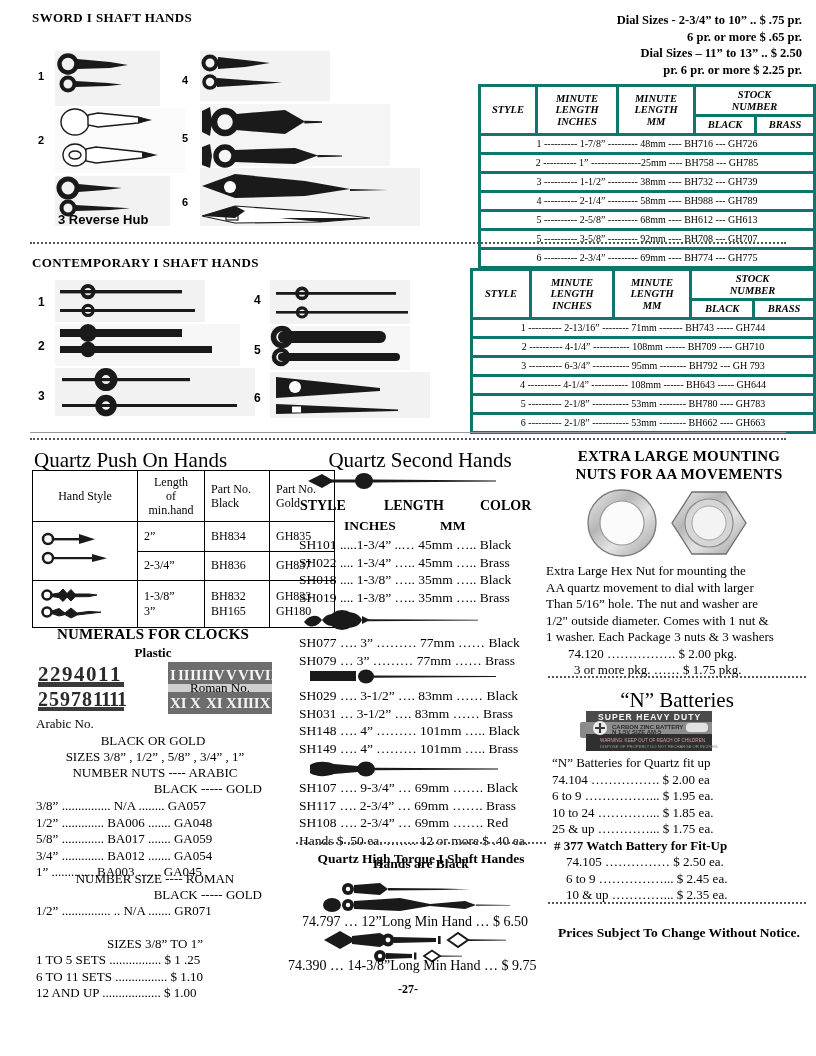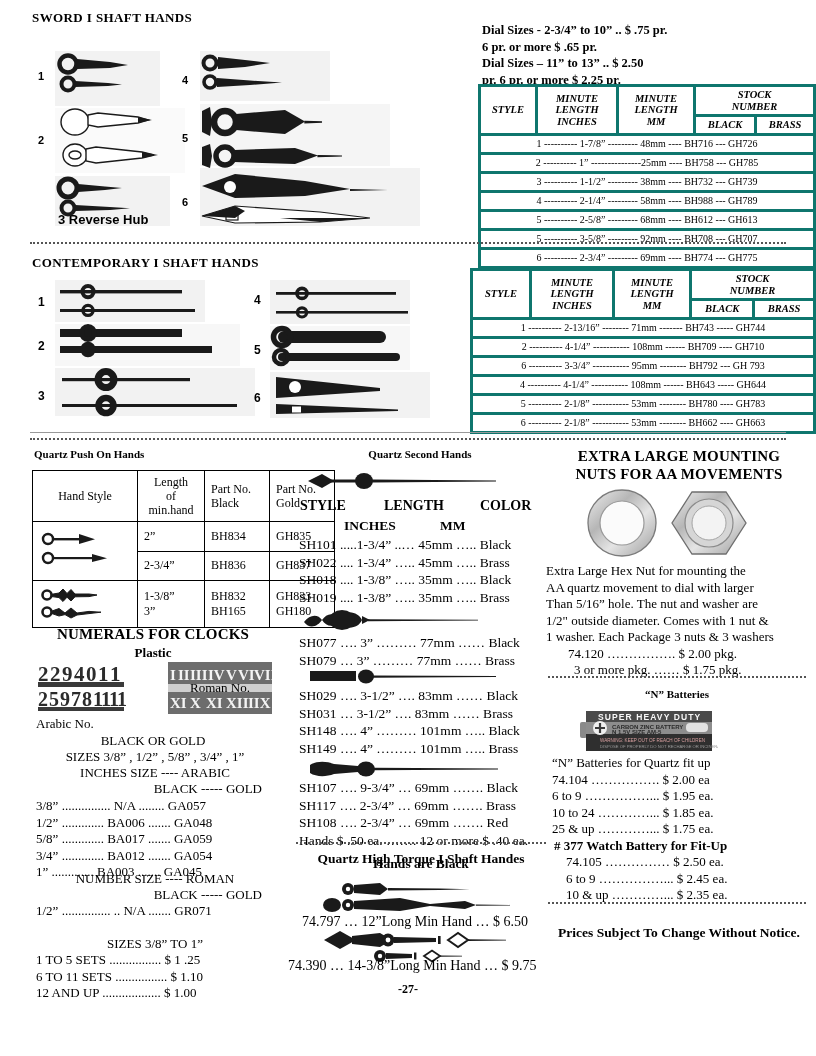--- a/index.html
+++ b/index.html
@@ -8,21 +8,21 @@
 
   
   .abs{position:absolute;}
   .dotline{border-top:2px dotted #555;height:0;}
   .solidline{border-top:1px solid #999;height:0;}
   .b{font-weight:bold;}
   .ctr{text-align:center;}
 
   
   .sec-head{font-family:"Liberation Serif",serif;font-weight:bold;font-size:13px;letter-spacing:.4px;}
-  .sec-head-lg{font-weight:bold;font-size:11px;}
+  .sec-head-lg{font-weight:normal;font-size:21px;}
   .sec-head-xl{font-weight:bold;font-size:15px;letter-spacing:.2px;}
 
   
   .pricelist{font-weight:bold;font-size:12.5px;line-height:16.5px;}
 
   
   table.stock{border-collapse:collapse;font-family:"Liberation Serif",serif;}
   table.stock td,table.stock th{border:3px solid #0f766e;padding:0;}
   .stock .hd{font-style:italic;font-weight:bold;font-size:10.5px;text-align:center;line-height:11.5px;padding:2px 4px;}
   .stock .row{font-size:10px;text-align:center;padding:2.5px 6px;white-space:nowrap;}
@@ -119,21 +119,21 @@
       </g>
       <g fill="#fff" stroke="#1a1a1a" stroke-width="1.2">
         <path d="M172 170 L205 160 L290 166 L340 172 L290 176 L205 177 Z"></path>
         <rect x="196" y="166" width="12" height="8" fill="#fff"></rect>
       </g>
       <path d="M172 170 L205 160 L215 165 L205 172 Z" fill="#1a1a1a"></path>
       <path d="M250 172 L340 172 L290 176 Z" fill="#1a1a1a"></path>
     </svg>
   </div>
 
-  <div class="abs pricelist" style="left:482px;top:22px;width:320px;">
+  <div class="abs pricelist" style="left:482px;top:12px;width:320px;text-align:right;">
     <div>Dial Sizes - 2-3/4” to 10” .. $ .75 pr.</div>
     <div>6 pr. or more $ .65 pr.</div>
     <div>Dial Sizes – 11”  to 13” .. $ 2.50</div>
     <div>pr. 6 pr. or more $ 2.25 pr.</div>
   </div>
 
   <div class="abs" style="left:478px;top:84px;">
     <table class="stock">
       <tbody>
           <tr>
@@ -269,21 +269,21 @@
         <td class="hd">BLACK</td>
         <td class="hd">BRASS</td>
       </tr>
       <tr>
             <td class="row" colspan="5">1 ---------- 2-13/16” -------- 71mm ------- BH743 ----- GH744</td>
           </tr>
       <tr>
             <td class="row" colspan="5">2 ---------- 4-1/4” ----------- 108mm ------ BH709 ---- GH710</td>
           </tr>
       <tr>
-            <td class="row" colspan="5">6 ---------- 3-3/4” ----------- 95mm -------- BH792  --- GH 793</td>
+            <td class="row" colspan="5">3 ---------- 6-3/4” ----------- 95mm -------- BH792  --- GH 793</td>
           </tr>
       <tr>
             <td class="row" colspan="5">4 ---------- 4-1/4” ----------- 108mm ------ BH643 ----- GH644</td>
           </tr>
       <tr>
             <td class="row" colspan="5">5 ---------- 2-1/8” ----------- 53mm -------- BH780 ---- GH783</td>
           </tr>
       <tr>
             <td class="row" colspan="5">6 ---------- 2-1/8” ----------- 53mm -------- BH662 ---- GH663</td>
           </tr>
@@ -405,21 +405,21 @@
           <text x="80" y="46">IIX</text>
       </g>
     </svg>
   </div>
 
   <div class="abs txt" style="left:36px;top:716px;width:110px;text-align:left;">Arabic No.</div>
   <div class="abs txt" style="left:168px;top:680px;width:104px;text-align:center;">Roman No.</div>
 
   <div class="abs txt ctr" style="left:28px;top:733px;width:250px;">BLACK  OR  GOLD</div>
   <div class="abs txt ctr" style="left:24px;top:749px;width:262px;">SIZES  3/8” , 1/2” , 5/8” , 3/4” , 1”</div>
-  <div class="abs txt ctr" style="left:24px;top:765px;width:262px;">INCHES  SIZE  ----  ARABIC</div>
+  <div class="abs txt ctr" style="left:24px;top:765px;width:262px;">NUMBER  NUTS  ----  ARABIC</div>
   <div class="abs txt" style="left:24px;top:781px;width:262px;text-align:right;padding-right:24px;box-sizing:border-box;">BLACK ----- GOLD</div>
 
   <div class="abs" style="left:36px;top:798px;width:250px;">
     <div class="txt">3/8” ............... N/A ........ GA057</div>
     <div class="txt">1/2” ............. BA006 ....... GA048</div>
     <div class="txt">5/8” ............. BA017 ....... GA059</div>
     <div class="txt">3/4” ............. BA012 ....... GA054</div>
     <div class="txt">1”  ............. BA003 ....... GA045</div>
   </div>
 

